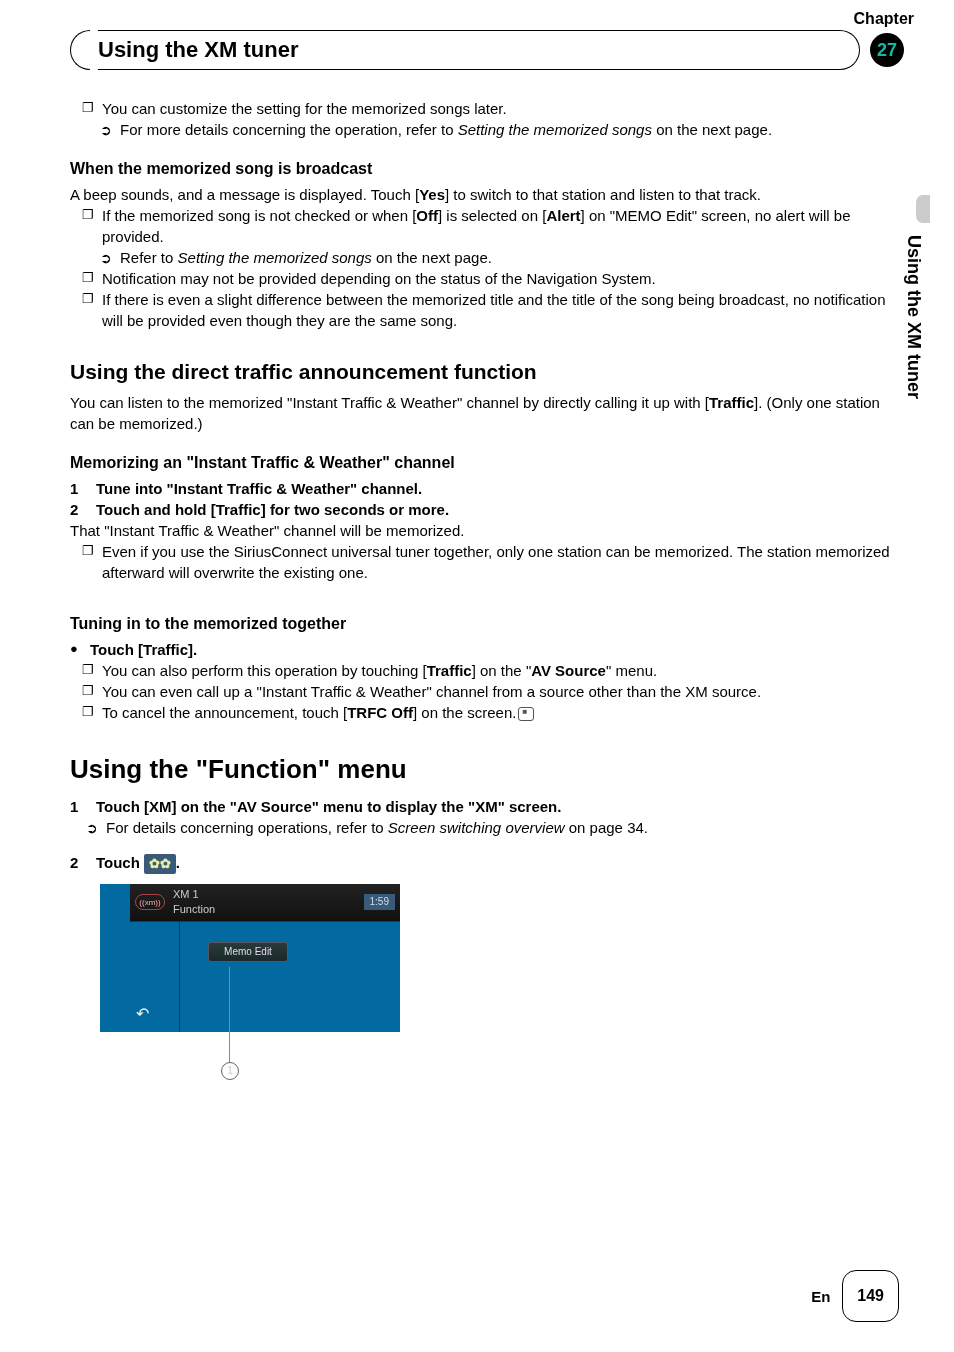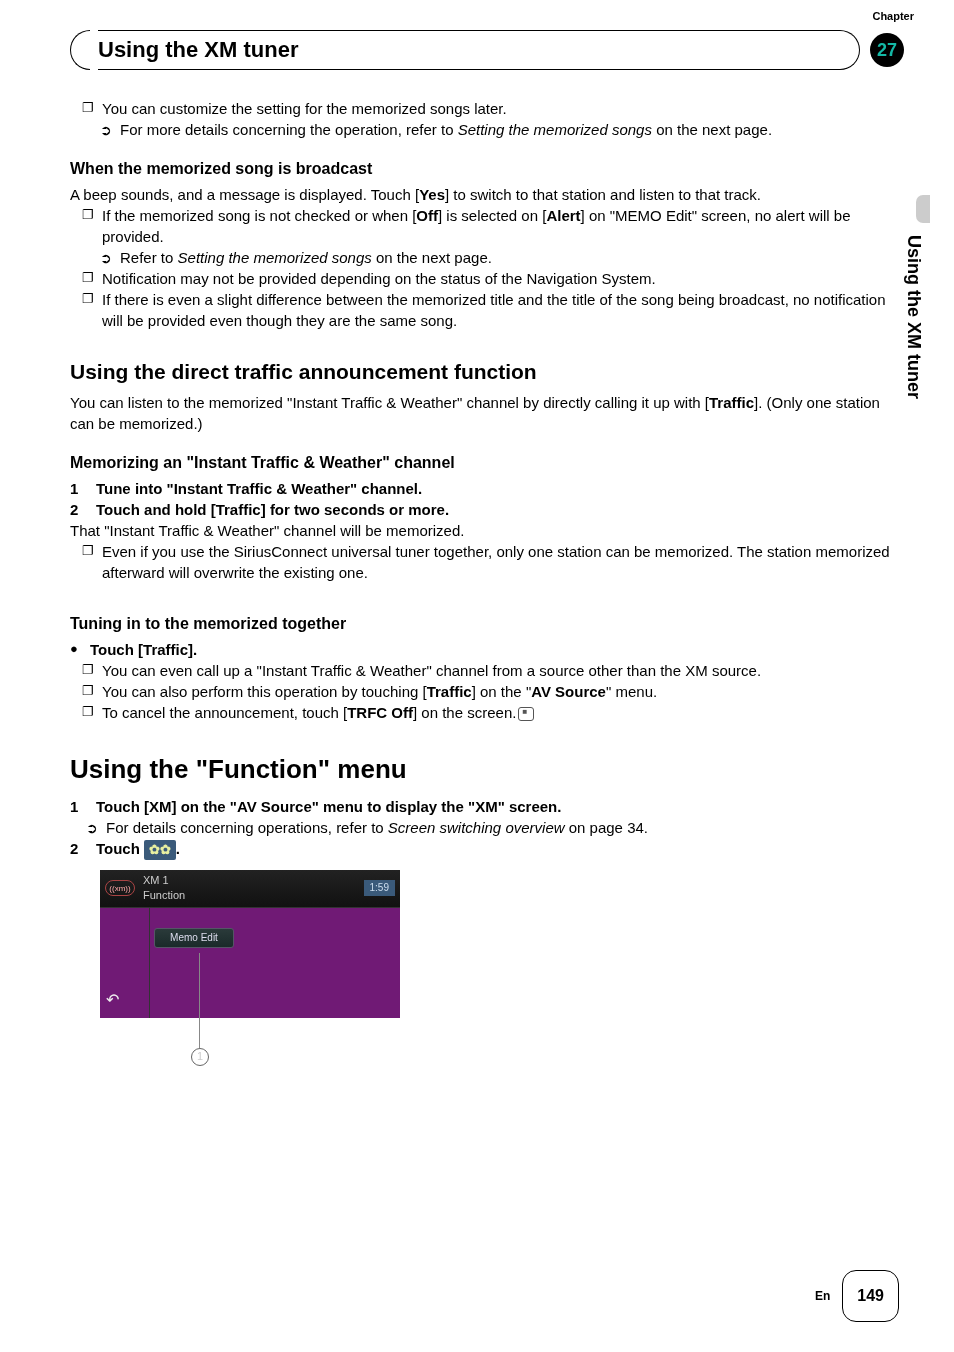--- a/index.html
+++ b/index.html
@@ -15,21 +15,21 @@
     .header-row {
       display: flex;
       align-items: center;
       margin-bottom: 28px;
       position: relative;
     }
     .chapter-label {
       position: absolute;
       right: -10px;
       top: -20px;
-      font-size: 11px;
+      font-size: 16px;
       font-weight: bold;
     }
     .chapter-title {
       font-size: 22px;
       font-weight: 900;
       font-family: Arial Black, Arial, sans-serif;
     }
     .title-wrap {
       display: flex;
       align-items: center;
@@ -201,25 +201,26 @@
       display: inline-block;
       background: #3a5a7a;
       color: #e8f0a0;
       padding: 1px 5px;
       border-radius: 2px;
       font-size: 13px;
       vertical-align: middle;
     }
     .screenshot {
       width: 300px;
-      background: #701a75;
+      background: #0369a1;
       margin: 10px 0 8px 30px;
       font-size: 11px;
       color: #ccc;
       position: relative;
+      padding-left: 30px;
     }
     .ss-top {
       display: flex;
       align-items: center;
       border-bottom: 1px solid #333;
       padding: 3px 5px;
       background: linear-gradient(#222,#111);
     }
     .ss-logo {
       width: 30px; height: 16px; border: 1px solid #a44; border-radius: 8px;
@@ -227,21 +228,21 @@
       margin-right: 8px;
     }
     .ss-time {
       margin-left: auto; background: #3a5a7a; color: #cde; padding: 1px 6px; font-size: 10px;
     }
     .ss-body { display: flex; height: 110px; }
     .ss-side { width: 50px; border-right: 1px solid #333; display: flex; flex-direction: column; justify-content: flex-end; padding: 6px; }
     .ss-back { color: #eee; font-size: 16px; }
     .ss-main { flex: 1; position: relative; }
     .ss-tab {
-      position: absolute; left: 4px; top: 20px;
+      position: absolute; left: 28px; top: 20px;
       width: 80px; height: 20px;
       border: 1px solid #556;
       border-radius: 3px;
       display: flex; align-items: center; justify-content: center;
       color: #dde; font-size: 10px;
       background: linear-gradient(#2a3a3a,#1a2a2a);
     }
     .ss-line { position: absolute; left: 49px; top: 45px; width: 1px; height: 95px; background: #888; }
     .ss-circ {
       position: absolute; left: 41px; top: 140px;
@@ -262,21 +263,21 @@
       margin-right: 6px;
     }
     .footer {
       position: absolute;
       bottom: 30px;
       right: 55px;
       display: flex;
       align-items: center;
       gap: 12px;
     }
-    .footer-lang { font-size: 12px; font-weight: bold; }
+    .footer-lang { font-size: 15px; font-weight: bold; }
     .page-badge {
       border: 1.5px solid #000;
       border-radius: 14px;
       padding: 16px 14px;
       font-size: 16px;
       font-weight: 900;
     }
   </style>
 </head>
 <body>
@@ -325,36 +326,36 @@
     <div class="h-sub">Memorizing an "Instant Traffic &amp; Weather" channel</div>
     <p class="step"><span class="step-num">1</span><span>Tune into "Instant Traffic &amp; Weather" channel.</span></p>
     <p class="step"><span class="step-num">2</span><span>Touch and hold [Traffic] for two seconds or more.</span></p>
     <p>That "Instant Traffic &amp; Weather" channel will be memorized.</p>
     <p class="bullet-note">Even if you use the SiriusConnect universal tuner together, only one station can be memorized. The station memorized afterward will overwrite the existing one.</p>
   </div>
 
   <div class="col">
     <div class="h-sub" style="margin-top:0">Tuning in to the memorized together</div>
     <p class="bullet-dot">Touch [Traffic].</p>
-    <p class="bullet-note">You can even call up a "Instant Traffic &amp; Weather" channel from a source other than the XM source.</p>
     <p class="bullet-note">
       <span>You can also perform this operation by touching [</span><span class="bold">Traffic</span><span>] on the "</span><span class="bold">AV Source</span><span>" menu.</span>
     </p>
+    <p class="bullet-note">You can even call up a "Instant Traffic &amp; Weather" channel from a source other than the XM source.</p>
     <p class="bullet-note">
       <span>To cancel the announcement, touch [</span><span class="bold">TRFC Off</span><span>] on the screen.</span><span class="end-icon"></span>
     </p>
 
     <div class="h-big">
       <span>Using the "</span><span style="font-family:Arial;font-weight:bold">Function</span><span>" menu</span>
     </div>
     <p class="step"><span class="step-num">1</span><span>Touch [XM] on the "AV Source" menu to display the "XM" screen.</span></p>
     <p class="bullet-arrow-sm">
       <span>For details concerning operations, refer to </span><span class="italic">Screen switching overview</span><span> on page 34.</span>
     </p>
-    <p class="step" style=""><span class="step-num">2</span><span>Touch </span><span class="icon-btn">✿✿</span><span class="bold">.</span></p>
+    <p class="step" style="margin-top:14px"><span class="step-num">2</span><span>Touch </span><span class="icon-btn">✿✿</span><span class="bold">.</span></p>
 
     <div class="screenshot">
       <div class="ss-top">
         <div class="ss-logo">((xm))</div>
         <div>
           <div>XM 1</div>
           <div>Function</div>
         </div>
         <div class="ss-time">1:59</div>
       </div>

